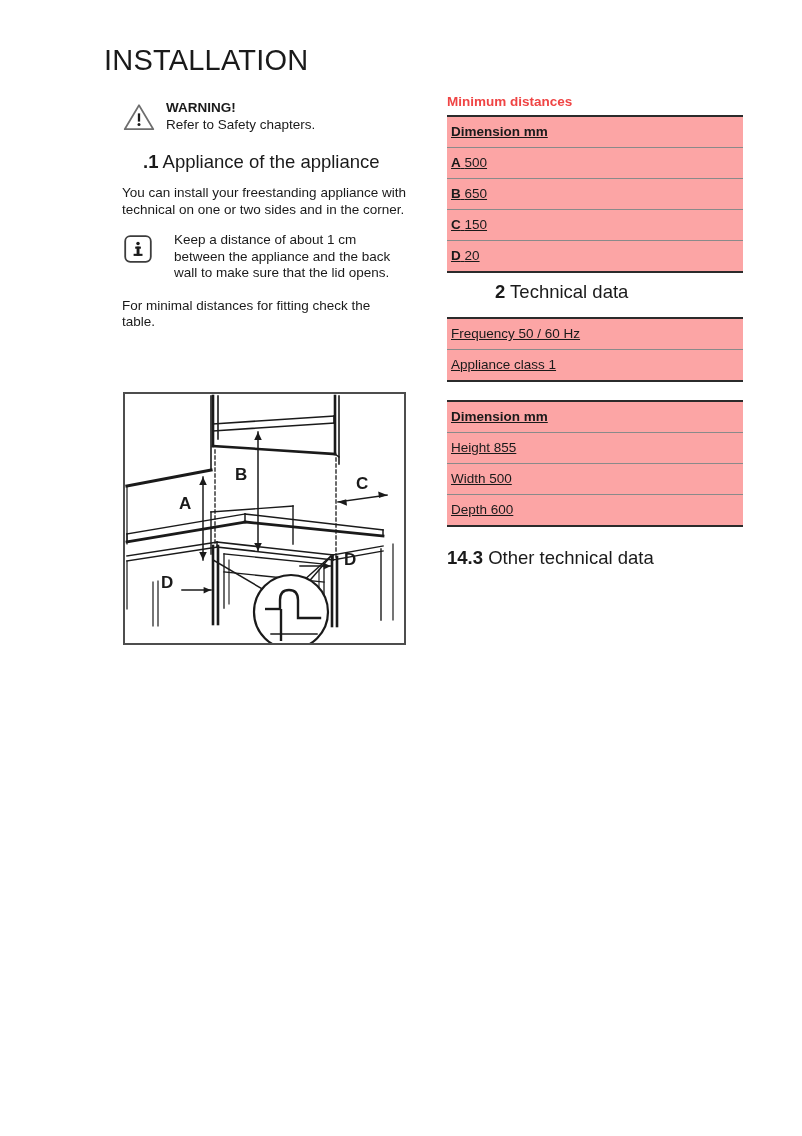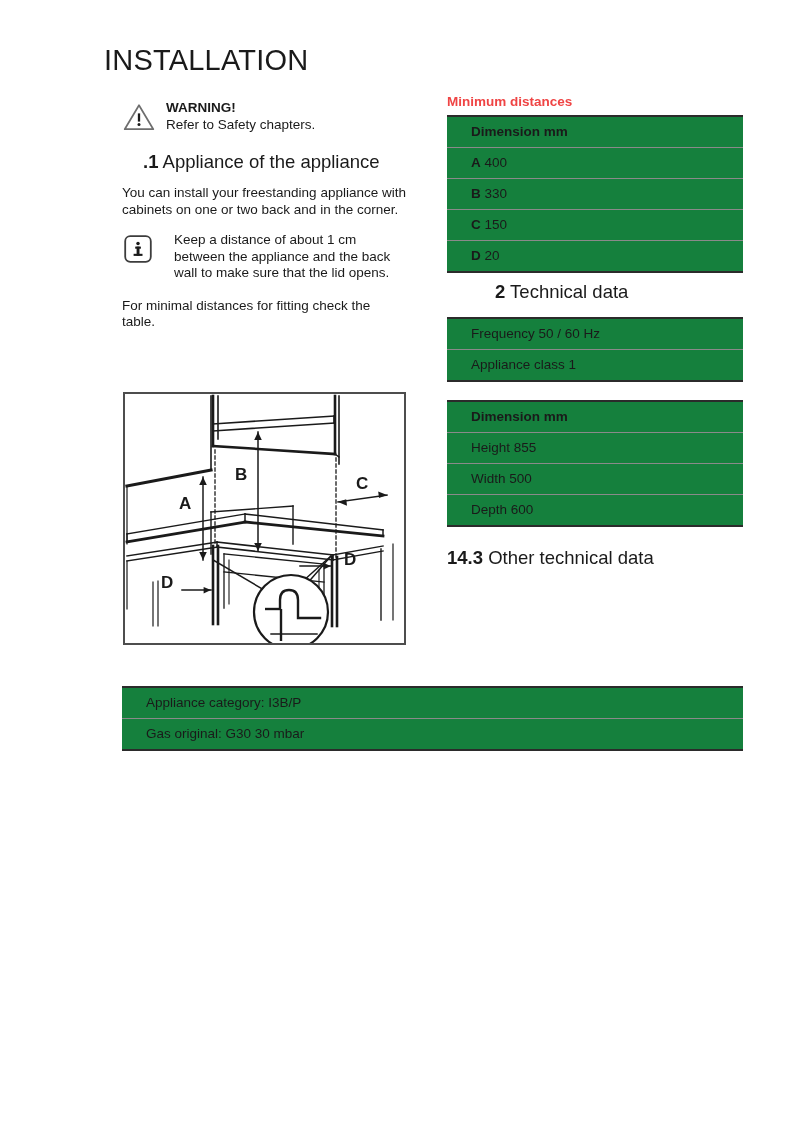--- a/index.html
+++ b/index.html
@@ -94,28 +94,29 @@
     color: #1a1a1a;
   }
 
   
   .tbl {
     width: 100%;
     border-collapse: collapse;
     table-layout: fixed;
   }
   .tbl td {
-    background: #15803d;
+    background: #fca5a5;
     font-size: 13.5px;
     line-height: 16px;
-    padding: 7px 8px 7px 24px;
+    padding: 7px 8px 7px 4px;
     border-top: 1px solid #8a8a8a;
     border-bottom: 1px solid #8a8a8a;
     vertical-align: middle;
     color: #1a1a1a;
+    text-decoration: underline;
   }
   .tbl tr:first-child td {
     border-top: 2.5px solid #2b2b2b;
   }
   .tbl tr:last-child td {
     border-bottom: 2.5px solid #2b2b2b;
   }
   .tbl td.hdr {
     font-weight: bold;
   }
@@ -172,21 +173,21 @@
         <span class="admon-title">WARNING!</span>
         <span>Refer to Safety chapters.</span>
       </div>
     </div>
 
     <div class="sec-heading" style="margin:0 0 12px 21px;">
       <span class="num">.1</span>
       <span>Appliance of the appliance</span>
     </div>
 
-    <div class="para" style="margin-bottom:14px;">You can install your freestanding appliance with cabinets on one or two back and in the corner.</div>
+    <div class="para" style="margin-bottom:14px;">You can install your freestanding appliance with technical on one or two sides and in the corner.</div>
 
     <div class="admonition" style="margin-bottom:16px;">
       <div class="admon-icon">
         <svg class="info-box" width="32" height="30" viewBox="0 0 32 30">
           <rect x="3.2" y="2.2" width="25.6" height="25.6" rx="5" ry="5" fill="#ffffff" stroke="#3d3d3d" stroke-width="1.8"></rect>
           <circle cx="16" cy="9.4" r="1.75" fill="#1a1a1a"></circle>
           <rect x="13.2" y="12.6" width="5.7" height="2.1" fill="#1a1a1a"></rect>
           <rect x="14.6" y="12.6" width="2.9" height="9.1" fill="#1a1a1a"></rect>
           <rect x="11.6" y="19.8" width="8.9" height="2.1" fill="#1a1a1a"></rect>
         </svg>
@@ -302,27 +303,27 @@
     <div class="tbl-caption">Minimum distances</div>
 
     <table class="tbl">
       <tbody>
         <tr>
           <td class="hdr">Dimension mm</td>
         </tr>
         <tr>
           <td>
             <span class="k">A</span>
-            <span>400</span>
+            <span>500</span>
           </td>
         </tr>
         <tr>
           <td>
             <span class="k">B</span>
-            <span>330</span>
+            <span>650</span>
           </td>
         </tr>
         <tr>
           <td>
             <span class="k">C</span>
             <span>150</span>
           </td>
         </tr>
         <tr>
           <td>
@@ -365,26 +366,14 @@
         </tr>
       </tbody>
     </table>
 
     <div class="sec-heading" style="margin:20px 0 0 0;">
       <span class="num">14.3</span>
       <span>Other technical data</span>
     </div>
   </div>
 
-  <div class="bottom-table">
-    <table class="tbl">
-      <tbody>
-        <tr>
-          <td>Appliance category: I3B/P</td>
-        </tr>
-        <tr>
-          <td>Gas original: G30 30 mbar</td>
-        </tr>
-      </tbody>
-    </table>
-  </div>
 
 </div>
 
 </body></html>

